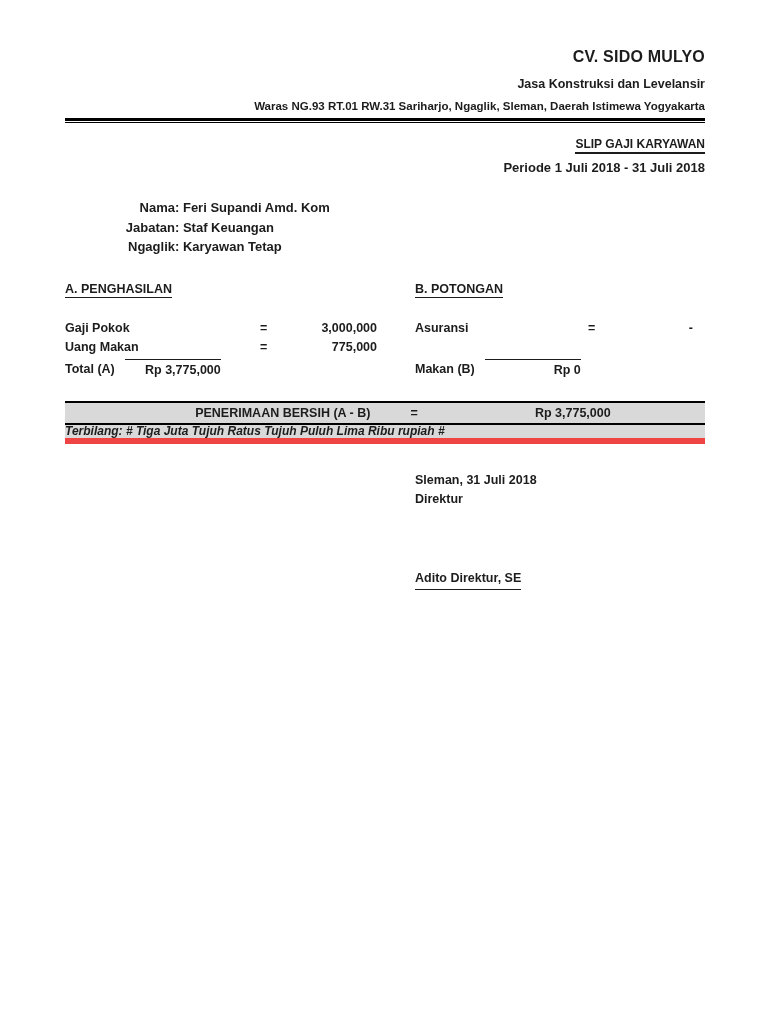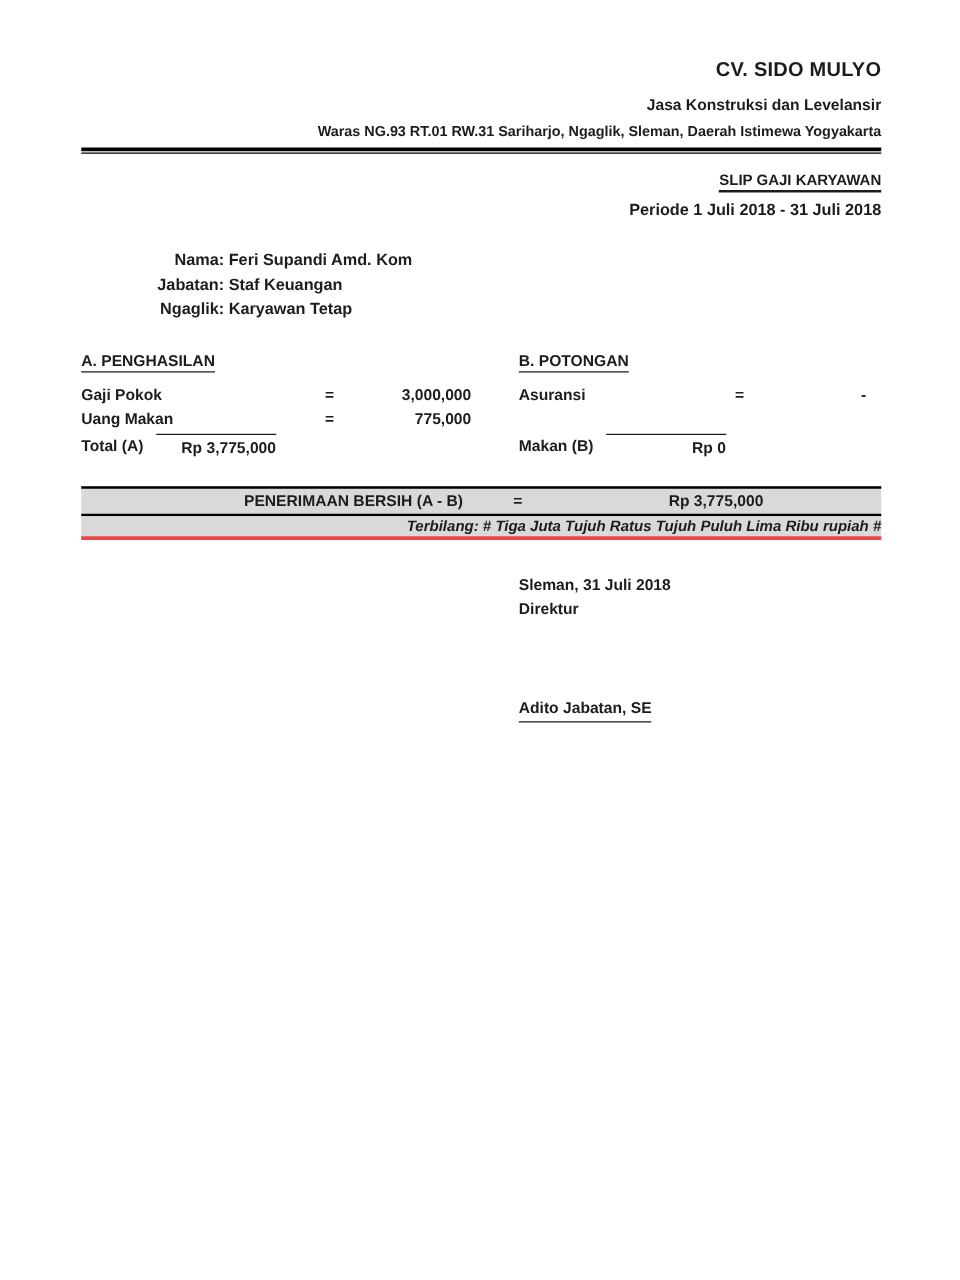--- a/index.html
+++ b/index.html
@@ -31,21 +31,21 @@
 
   
   .emp { margin-top: 23px; font-size: 13px; text-align: right; }
   .emp-row { display: flex; line-height: 19.5px; }
   .emp-label { width: 110px; }
 
   
   .cols { display: flex; margin-top: 23px; font-size: 12.5px; }
   .colA { width: 312px; }
   .colB { width: 290px; margin-left: 38px; }
-  .sec-head { line-height: 19px; margin-bottom: 8px; }
+  .sec-head { line-height: 19px; margin-bottom: 20px; }
   .sec-head .u { border-bottom: 1.5px solid #1c1c1c; padding-bottom: 1px; }
   .calc-row { display: flex; line-height: 19.5px; }
   .calc-label { flex: 1; }
   .calc-eq { width: 22px; }
   .calc-amount { width: 95px; text-align: right; }
   .dash-pad { padding-right: 12px; }
   .spacer-row { height: 19.5px; }
   .total-row { display: flex; line-height: 21px; margin-top: 1px; }
   .total-label { padding-right: 10px; }
   .total-amount { width: 96px; text-align: right; border-top: 1.5px solid #1c1c1c; }
@@ -58,23 +58,23 @@
     border-bottom: 2px solid #000;
     display: flex; align-items: center;
     height: 24px;
     font-size: 12.5px;
   }
   .net-label { flex: 0 0 54%; text-align: center; padding-left: 90px; }
   .net-eq { width: 30px; }
   .net-amount { flex: 1; text-align: center; }
   .words-band {
     background: #d9d9d9;
-    border-bottom: 3px solid #ef4444;
+    border-bottom: 6px solid #ef4444;
     height: 19px;
-    display: flex; align-items: center; justify-content: flex-end;
+    display: flex; align-items: center; justify-content: flex-start;
     font-style: italic;
     font-size: 12px;
   }
 
   
   .sig { margin-left: 350px; margin-top: 27px; font-size: 12.5px; line-height: 19.5px; }
   .sig-name {
     display: inline-block;
     margin-top: 59px;
     border-bottom: 1.5px solid #1c1c1c;
@@ -161,18 +161,18 @@
       <span class="net-amount">Rp 3,775,000</span>
     </div>
     <div class="words-band">
       <span>Terbilang: # Tiga Juta Tujuh Ratus Tujuh Puluh Lima Ribu rupiah #</span>
     </div>
 
     <div class="sig">
       <div>Sleman, 31 Juli 2018</div>
       <div>Direktur</div>
       <div>
-        <span class="sig-name">Adito Jabatan, SE</span>
+        <span class="sig-name">Adito Direktur, SE</span>
       </div>
     </div>
 
   </div>
 </div>
 
 </body></html>

